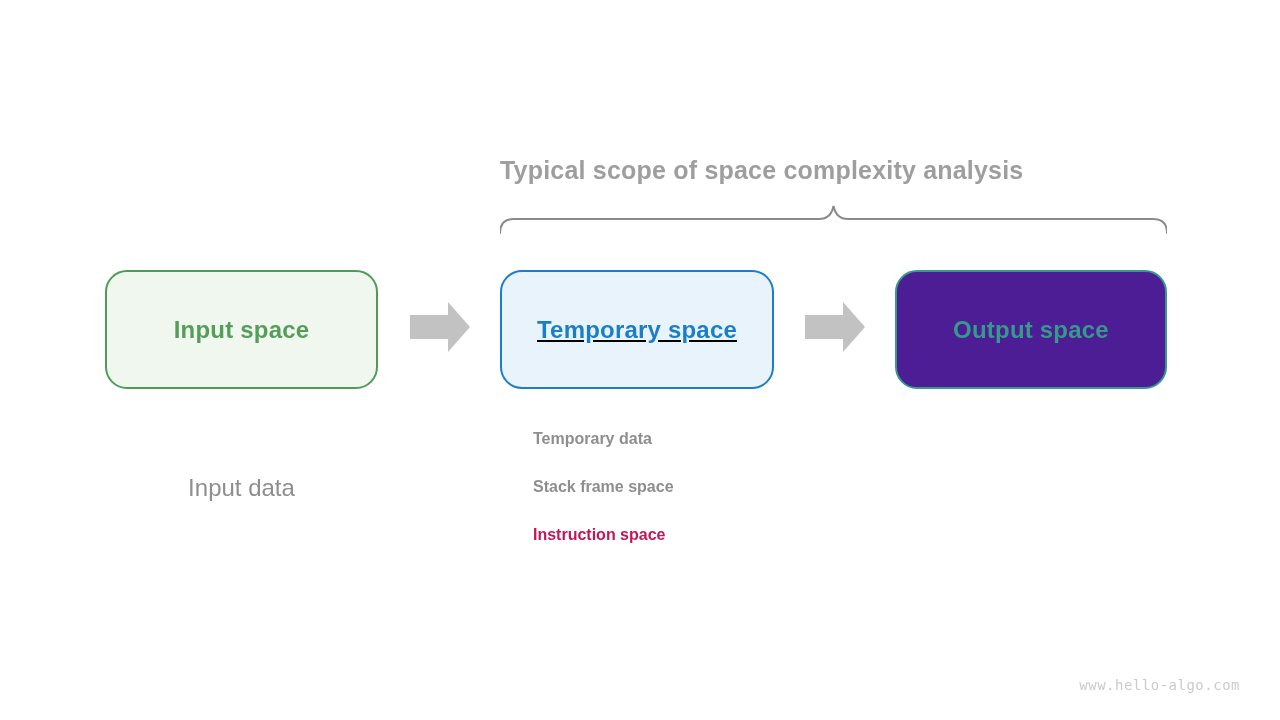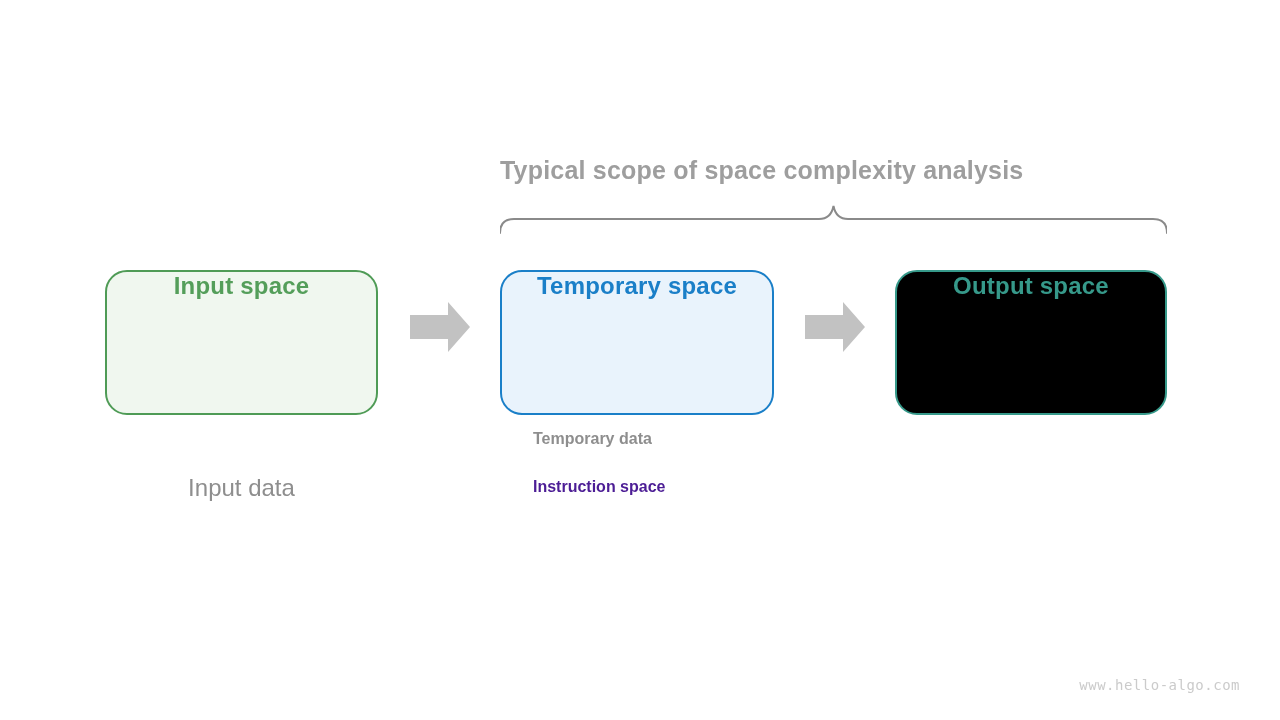--- a/index.html
+++ b/index.html
@@ -28,24 +28,25 @@
     position: absolute;
     left: 500px;
     top: 204px;
     width: 667px;
     height: 30px;
   }
 
   .box {
     position: absolute;
     top: 270px;
-    height: 145px;
+    height: 119px;
     border: 2px solid;
     border-radius: 22px;
     display: flex;
+    align-items: center;
     justify-content: center;
   }
   .box-input     { left: 105px; width: 273px; }
   .box-temporary { left: 500px; width: 274px; }
   .box-output    { left: 895px; width: 272px; }
 
   .box-label {
     font-size: 24px;
     font-weight: 700;
     letter-spacing: 0.2px;
@@ -100,35 +101,36 @@
   </svg>
 
   <div class="box box-input" style="border-color: rgb(79, 155, 86); background-color: rgb(240, 247, 239);">
     <span class="box-label" style="color: rgb(84, 158, 90);">Input space</span>
   </div>
 
   <svg class="arrow arrow-1" viewBox="0 0 60 52">
     <polygon points="0,14 38,14 38,1 60,26 38,51 38,38 0,38" style="fill: rgb(194, 194, 194);"></polygon>
   </svg>
 
-  <div class="box box-temporary" style="border-color: rgb(26, 127, 200); background-color: rgb(233, 243, 252);">
+  <div class="box box-temporary" style="border-color: rgb(26, 127, 200); background-color: rgb(233, 243, 252); text-decoration: underline;">
     <span class="box-label" style="color: rgb(26, 127, 200);">Temporary space</span>
   </div>
 
   <svg class="arrow arrow-2" viewBox="0 0 60 52">
     <polygon points="0,14 38,14 38,1 60,26 38,51 38,38 0,38" style="fill: rgb(194, 194, 194);"></polygon>
   </svg>
 
-  <div class="box box-output" style="border-color: rgb(54, 153, 138); background-color: #000000;">
+  <div class="box box-output" style="border-color: rgb(54, 153, 138); background-color: #4c1d95;">
     <span class="box-label" style="color: rgb(54, 153, 138);">Output space</span>
   </div>
 
   <div class="note note-input" style="color: rgb(142, 142, 142); margin-top: 48px;">Input data</div>
 
   <div class="note-list">
     <div class="note-line" style="color: rgb(142, 142, 142);">Temporary data</div>
-    <div class="note-line" style="color: #4c1d95;">Instruction space</div>
+    <div class="note-line" style="color: rgb(142, 142, 142);">Stack frame space</div>
+    <div class="note-line" style="color: #be185d;">Instruction space</div>
   </div>
 
 
   <div class="watermark" style="color: rgb(203, 203, 203);">www.hello-algo.com</div>
 
 </div>
 
 </body></html>

